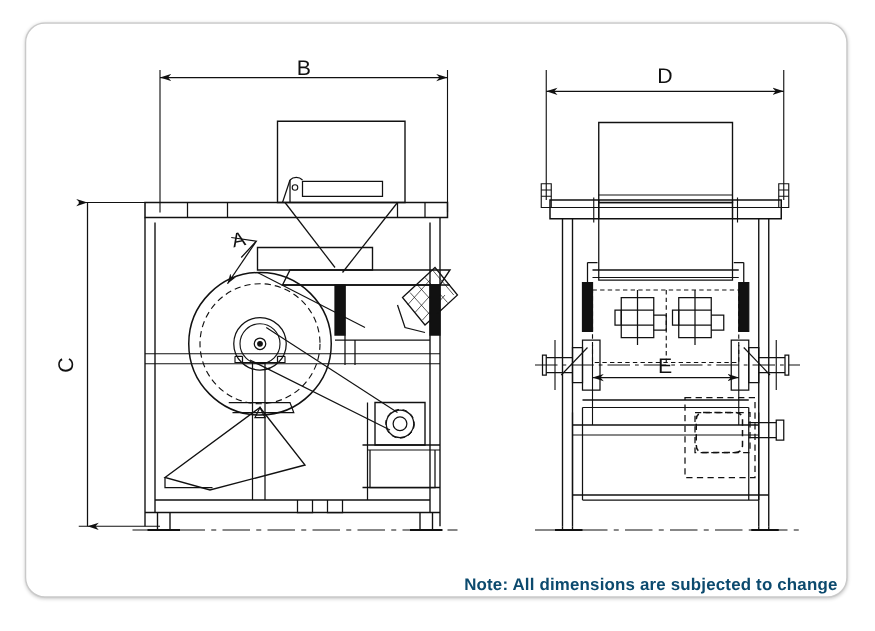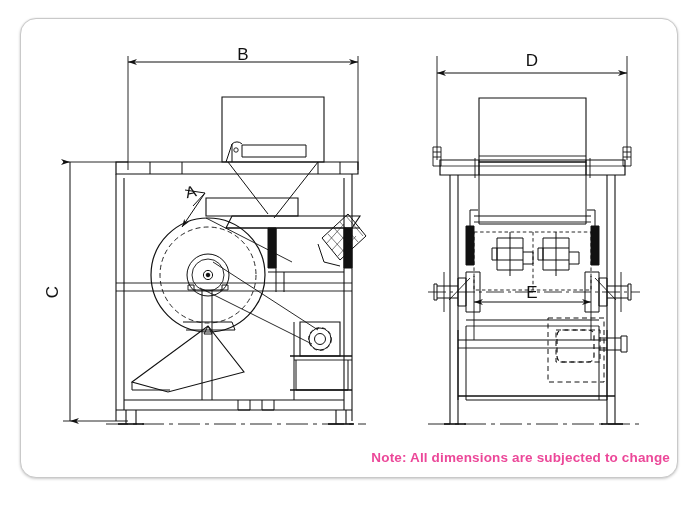--- a/index.html
+++ b/index.html
@@ -34,24 +34,24 @@
   }
   svg.dwg {
     position: absolute;
     left: 0; top: 0;
     width: 700px;
     height: 505px;
   }
   .note {
     position: absolute;
     right: 30px;
-    bottom: 40px;
+    bottom: 30px;
     font-size: 13.5px;
     font-weight: bold;
-    color: #ec4899;
+    color: #0c4a6e;
     letter-spacing: 0.15px;
     white-space: nowrap;
     font-family: "Liberation Sans", sans-serif;
   }
 </style>
 </head>
 <body>
 
 <div id="stage">
 

